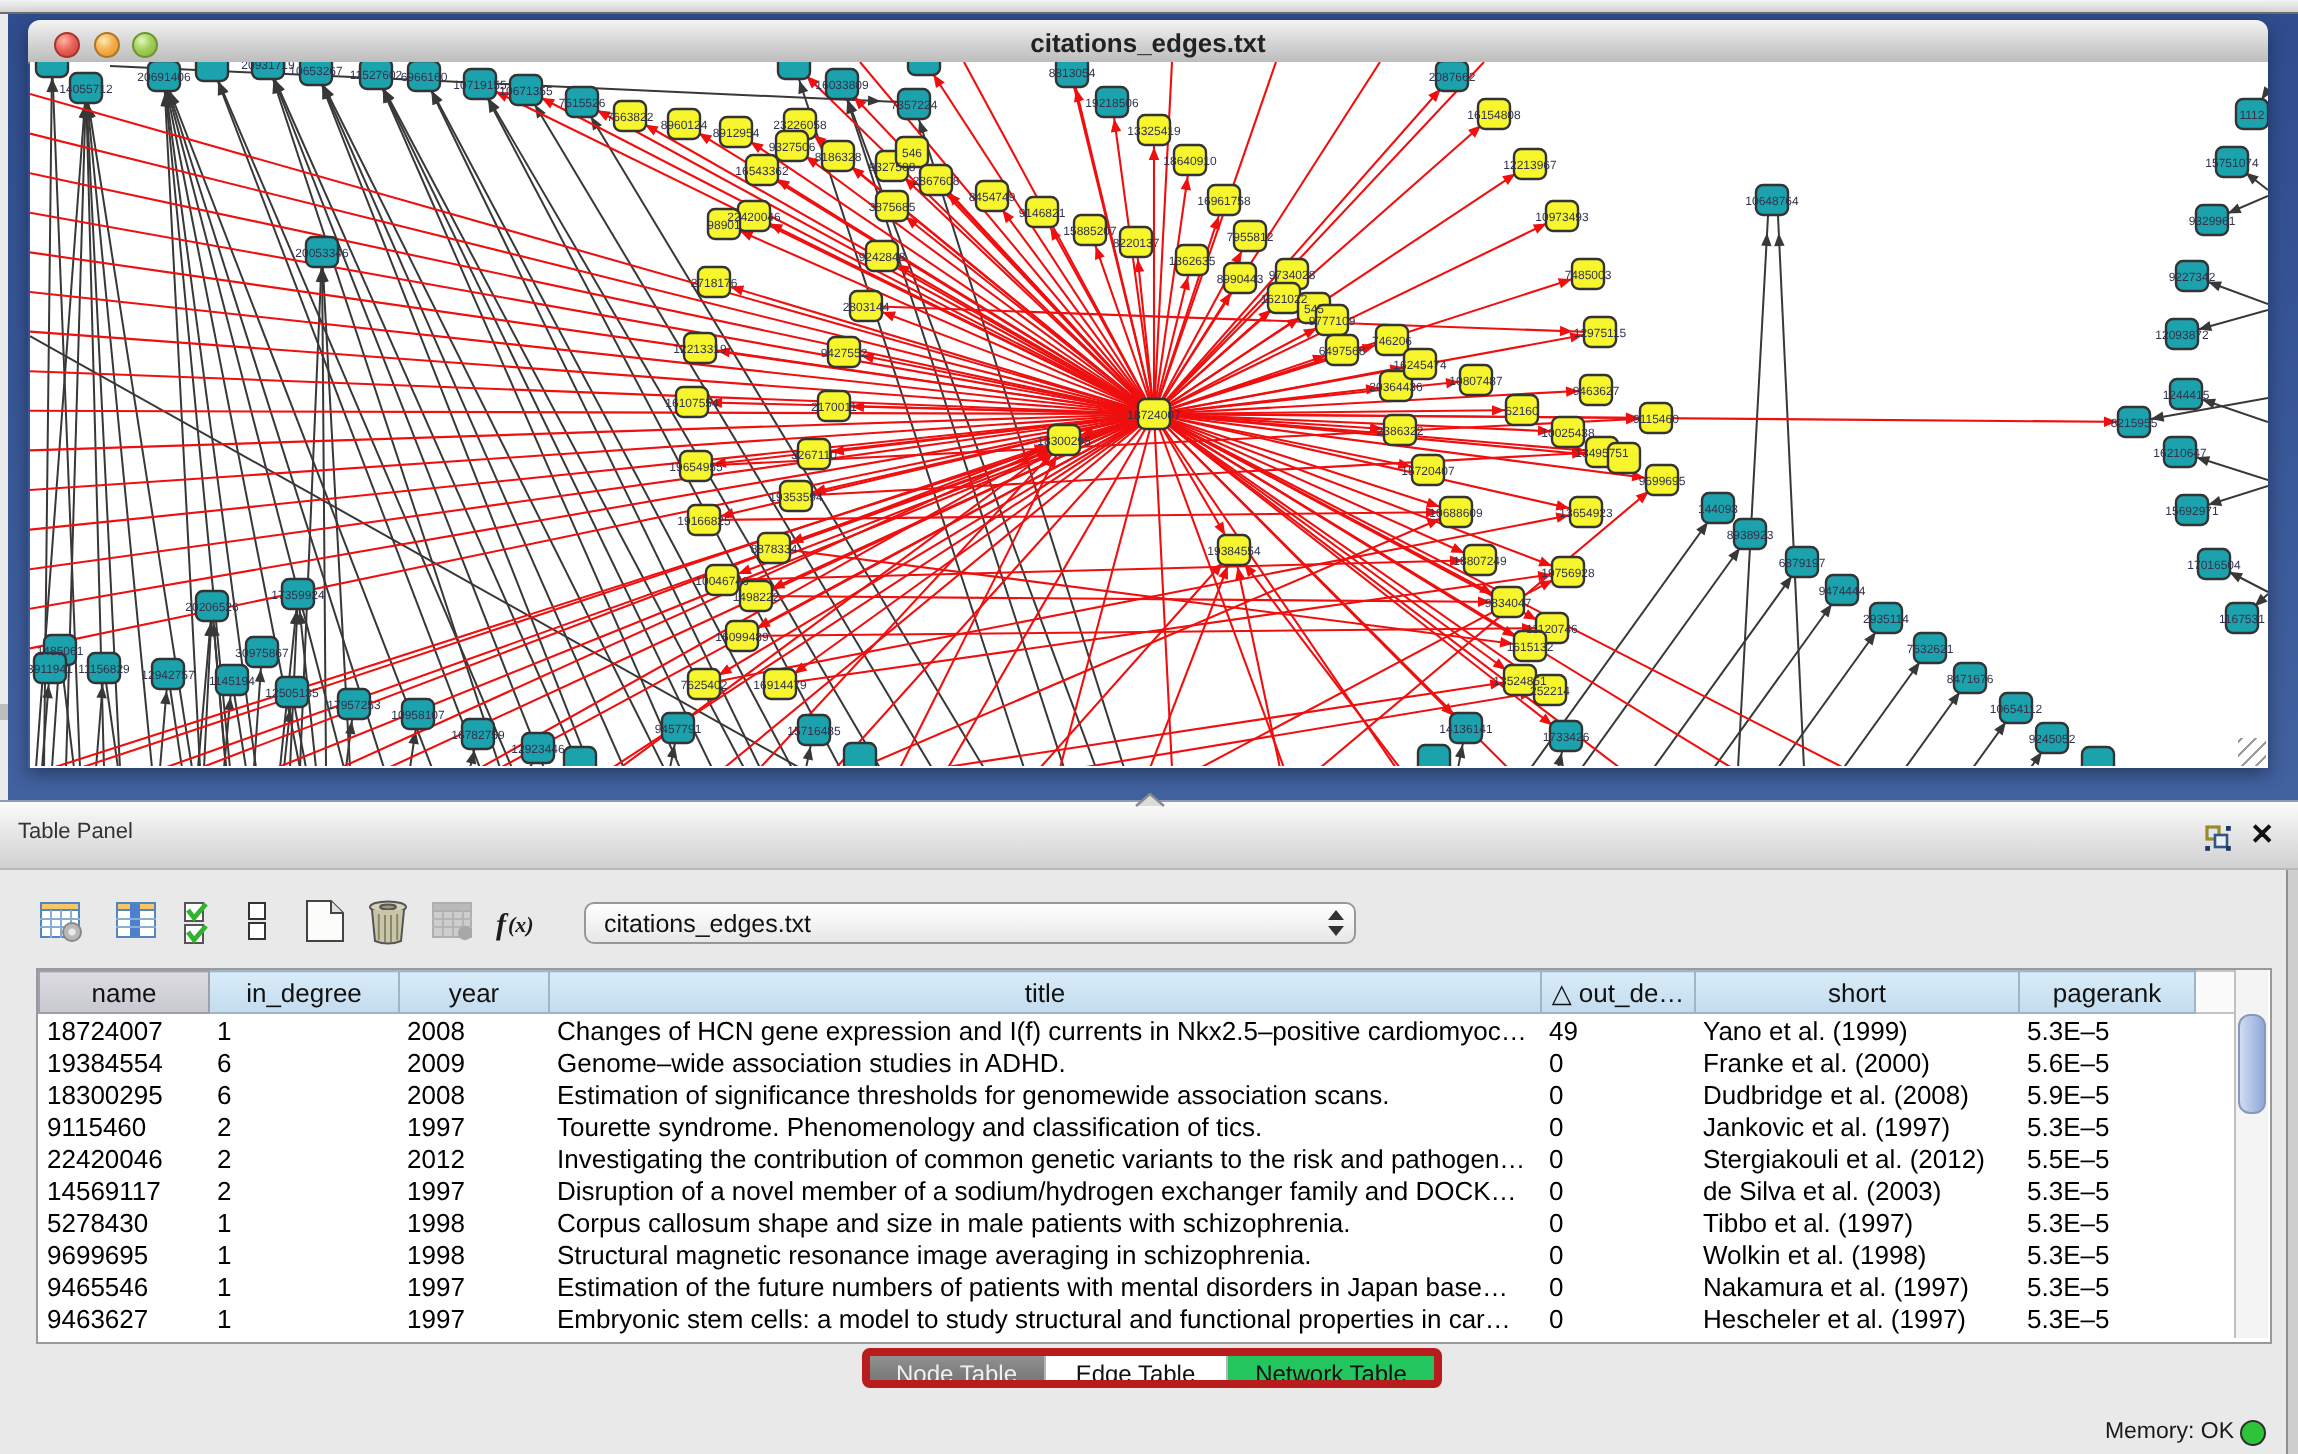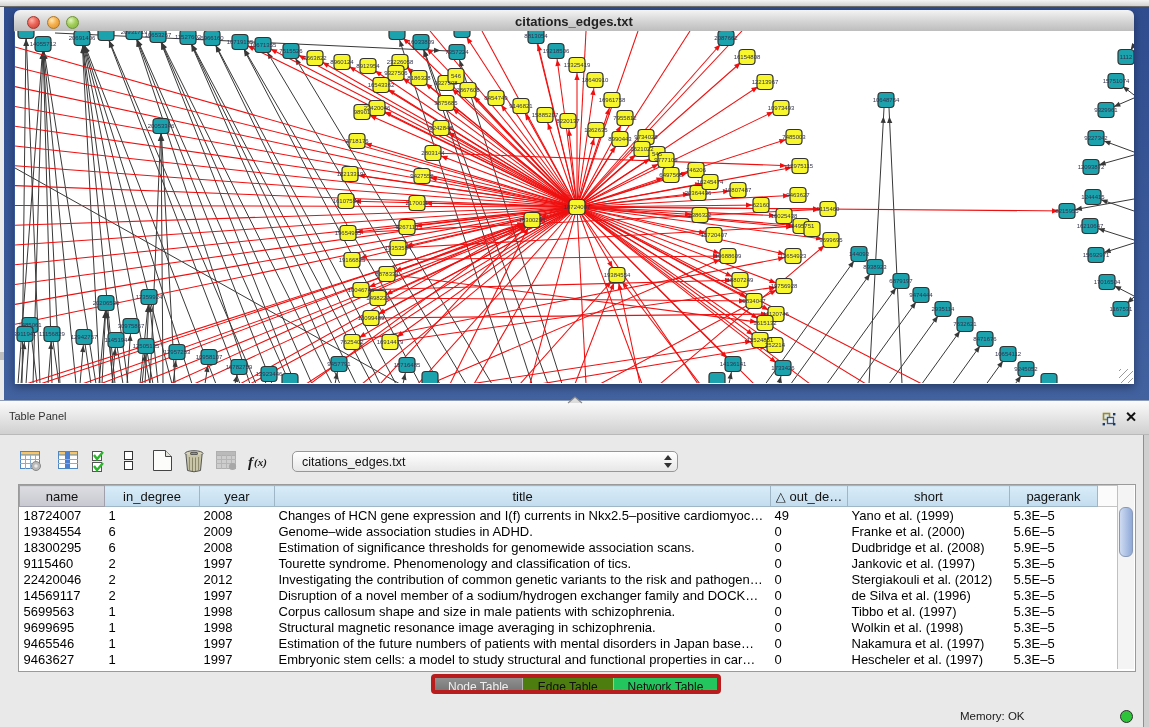--- a/index.html
+++ b/index.html
@@ -33,23 +33,23 @@
  font-weight:normal;font-size:13px;color:#111;overflow:hidden;white-space:nowrap;padding:0}
 th.sel{background:linear-gradient(#dcdce2,#c8c8d0);border-color:#a0a0ac}
 td{height:16px;padding:0 0 0 4px;overflow:hidden;white-space:nowrap;color:#000}
 #sbar{left:1117px;top:485px;width:16px;height:184px;background:#f4f4f4;border-left:1px solid #c0c0c0}
 #sthumb{left:1119px;top:507px;width:12px;height:48px;border-radius:6px;
  background:linear-gradient(90deg,#cfdcf2,#8fa9d8);border:1px solid #8898b8}
 #tabs{left:431px;top:674px;width:290px;height:20px;border:4px solid #b91c1c;border-radius:4px;
  overflow:hidden;display:flex;box-sizing:border-box;font-size:12px}
 #tabs span{display:block;height:100%;line-height:18px;text-align:center}
 #tab1{width:89px;background:linear-gradient(#909090,#787878);color:#efefef}
-#tab2{width:93px;background:#4d7c0f;color:#111;border-left:1px solid #b5b5b5}
+#tab2{width:93px;background:#ffffff;color:#111;border-left:1px solid #b5b5b5}
 #tab3{width:106px;background:#22c55e;color:#111;border-left:1px solid #b5b5b5}
-#mem{left:960px;top:710px;width:157px;text-align:left;font-size:11.5px;color:#1a1a1a}
+#mem{left:960px;top:710px;width:157px;text-align:right;font-size:11.5px;color:#1a1a1a}
 #dot{left:1120px;top:710px;width:11px;height:11px;border-radius:50%;
  background:#2ec43a;border:1.5px solid #2f2f2f}
 .icon{top:449px}
 </style></head><body>
 <div class="abs" id="desk"></div>
 <div class="abs" style="left:0;top:0;width:4px;height:400px;background:#ebebeb"></div>
 <div class="abs" style="left:0;top:352px;width:4px;height:8px;background:#bdbdbd"></div>
 <div class="abs" id="topstrip"></div>
 <div class="abs" id="topline"></div>
 <div class="abs" id="gwin"></div>
@@ -916,26 +916,26 @@
           <td>Stergiakouli et al. (2012)</td>
           <td>5.5E–5</td>
           <td></td>
         </tr>
 <tr>
           <td>14569117</td>
           <td>2</td>
           <td>1997</td>
           <td>Disruption of a novel member of a sodium/hydrogen exchanger family and DOCK…</td>
           <td>0</td>
-          <td>de Silva et al. (1996)</td>
+          <td>de Silva et al. (2003)</td>
           <td>5.3E–5</td>
           <td></td>
         </tr>
 <tr>
-          <td>5699563</td>
+          <td>5278430</td>
           <td>1</td>
           <td>1998</td>
           <td>Corpus callosum shape and size in male patients with schizophrenia.</td>
           <td>0</td>
           <td>Tibbo et al. (1997)</td>
           <td>5.3E–5</td>
           <td></td>
         </tr>
 <tr>
           <td>9699695</td>

